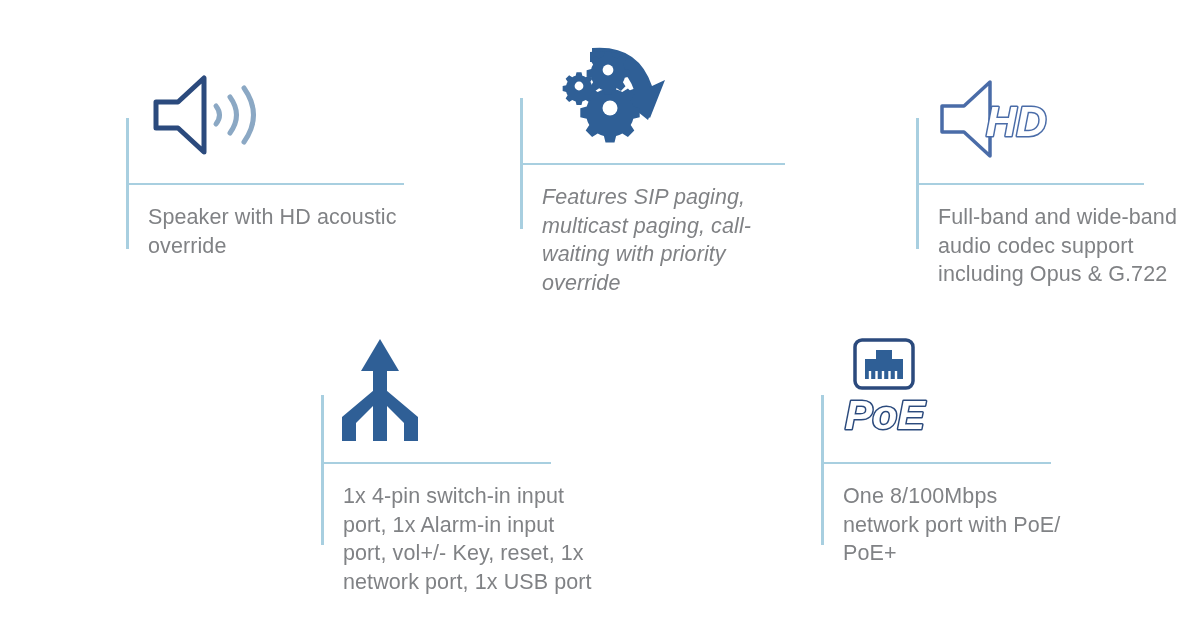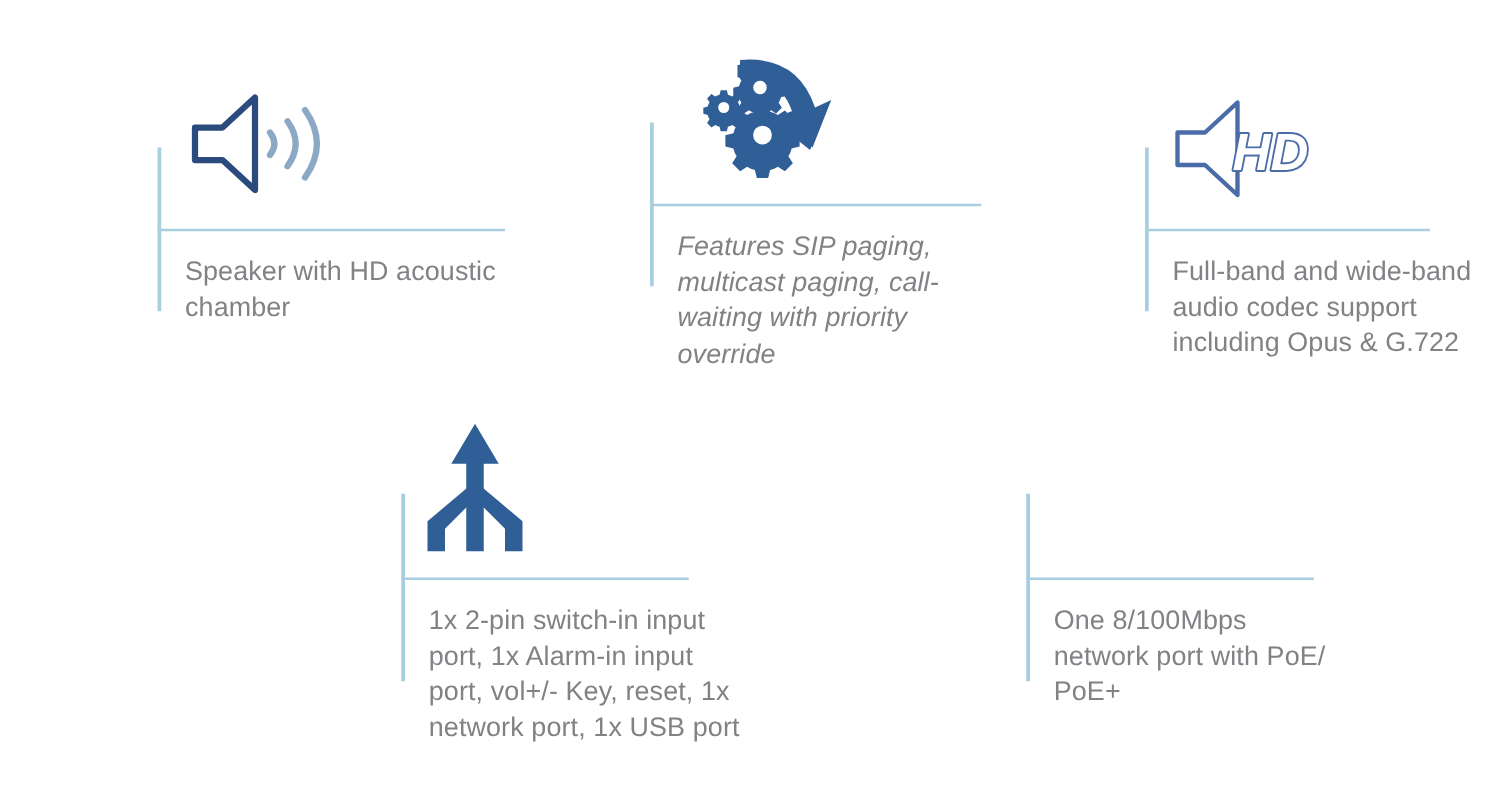--- a/index.html
+++ b/index.html
@@ -66,21 +66,21 @@
   <div class="icon-wrap" style="left:20px; top:-48px;">
     <svg width="120" height="90" viewBox="0 0 120 90">
       <path d="M10 32 L32 32 L58 8 L58 82 L32 58 L10 58 Z" fill="none" stroke="#2b4a7d" stroke-width="5" stroke-linejoin="round" stroke-linecap="round"></path>
       <path d="M70 36 Q77 45 70 54" fill="none" stroke="#8ba8c4" stroke-width="5" stroke-linecap="round"></path>
       <path d="M84 27 Q97 45 84 63" fill="none" stroke="#8ba8c4" stroke-width="5" stroke-linecap="round"></path>
       <path d="M98 18 Q117 45 98 72" fill="none" stroke="#8ba8c4" stroke-width="5" stroke-linecap="round"></path>
     </svg>
   </div>
 
   <div class="caption" style="left:22px; top:85px; width:300px;">Speaker with HD acoustic
-chamber</div>
+override</div>
 </div>
 
 <div class="feature" style="left:472px; top:98px; width:300px; height:180px;font-style:italic;">
 
   <div class="vline" style="height:131px;"></div>
   <div class="hline" style="top:65px; width:265px;"></div>
 
   <div class="icon-wrap" style="left:14px; top:-52px;">
     <svg width="135" height="110" viewBox="0 0 135 110">
       <g fill="#2f5f96">
@@ -143,28 +143,46 @@
 
         <path d="M45 2 L64 34 L52 34 L52 104 L38 104 L38 34 L26 34 Z"></path>
 
         <path d="M45 48 L45 62 L21 86 L21 104 L7 104 L7 80 Z"></path>
 
         <path d="M45 48 L45 62 L69 86 L69 104 L83 104 L83 80 Z"></path>
       </g>
     </svg>
   </div>
 
-  <div class="caption" style="left:22px; top:87px; width:300px;">1x 2-pin switch-in input
+  <div class="caption" style="left:22px; top:87px; width:300px;">1x 4-pin switch-in input
 port, 1x Alarm-in input
 port, vol+/- Key, reset, 1x
 network port, 1x USB port</div>
 </div>
 
 <div class="feature" style="left:773px; top:395px; width:300px; height:180px;">
 
   <div class="vline" style="height:150px;"></div>
   <div class="hline" style="top:67px; width:230px;"></div>
 
+  <div class="icon-wrap" style="left:22px; top:-58px;">
+    <svg width="100" height="110" viewBox="0 0 100 110">
+
+      <rect x="12" y="3" width="58" height="48" rx="7" ry="7" fill="#ffffff" stroke="#2b4a7d" stroke-width="3.5"></rect>
+      <g fill="#2f5f96">
+        <path d="M22 42 L22 22 L33 22 L33 13 L49 13 L49 22 L60 22 L60 42 Z"></path>
+      </g>
+      <g stroke="#ffffff" stroke-width="2.4">
+        <line x1="27" y1="34" x2="27" y2="42"></line>
+        <line x1="33.5" y1="34" x2="33.5" y2="42"></line>
+        <line x1="40" y1="34" x2="40" y2="42"></line>
+        <line x1="46.5" y1="34" x2="46.5" y2="42"></line>
+        <line x1="53" y1="34" x2="53" y2="42"></line>
+      </g>
+
+      <text x="2" y="92" font-size="41" font-weight="bold" font-style="italic" font-family="'Liberation Sans', sans-serif" fill="#ffffff" stroke="#2b4a7d" stroke-width="3" stroke-linejoin="round" paint-order="stroke fill">PoE</text>
+    </svg>
+  </div>
 
   <div class="caption" style="left:22px; top:87px; width:300px;">One 8/100Mbps
 network port with PoE/
 PoE+</div>
 </div>
 
 </body></html>

